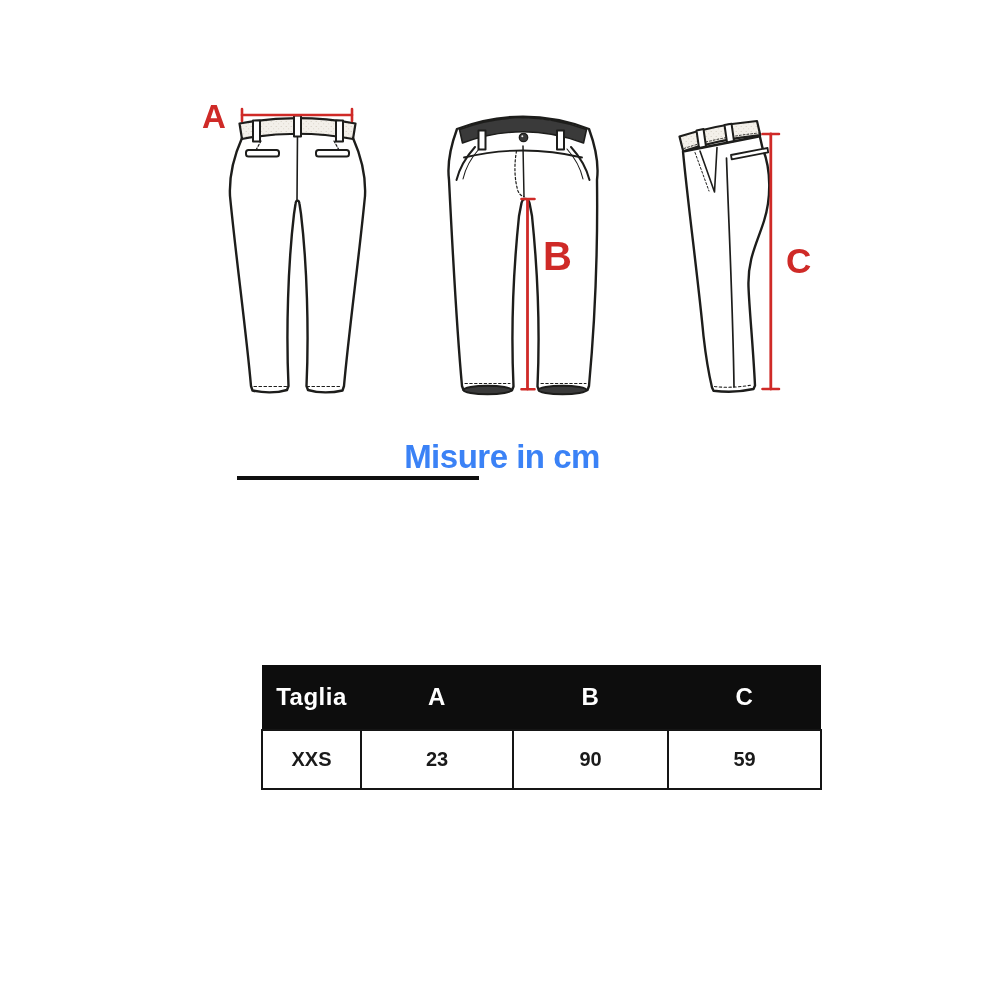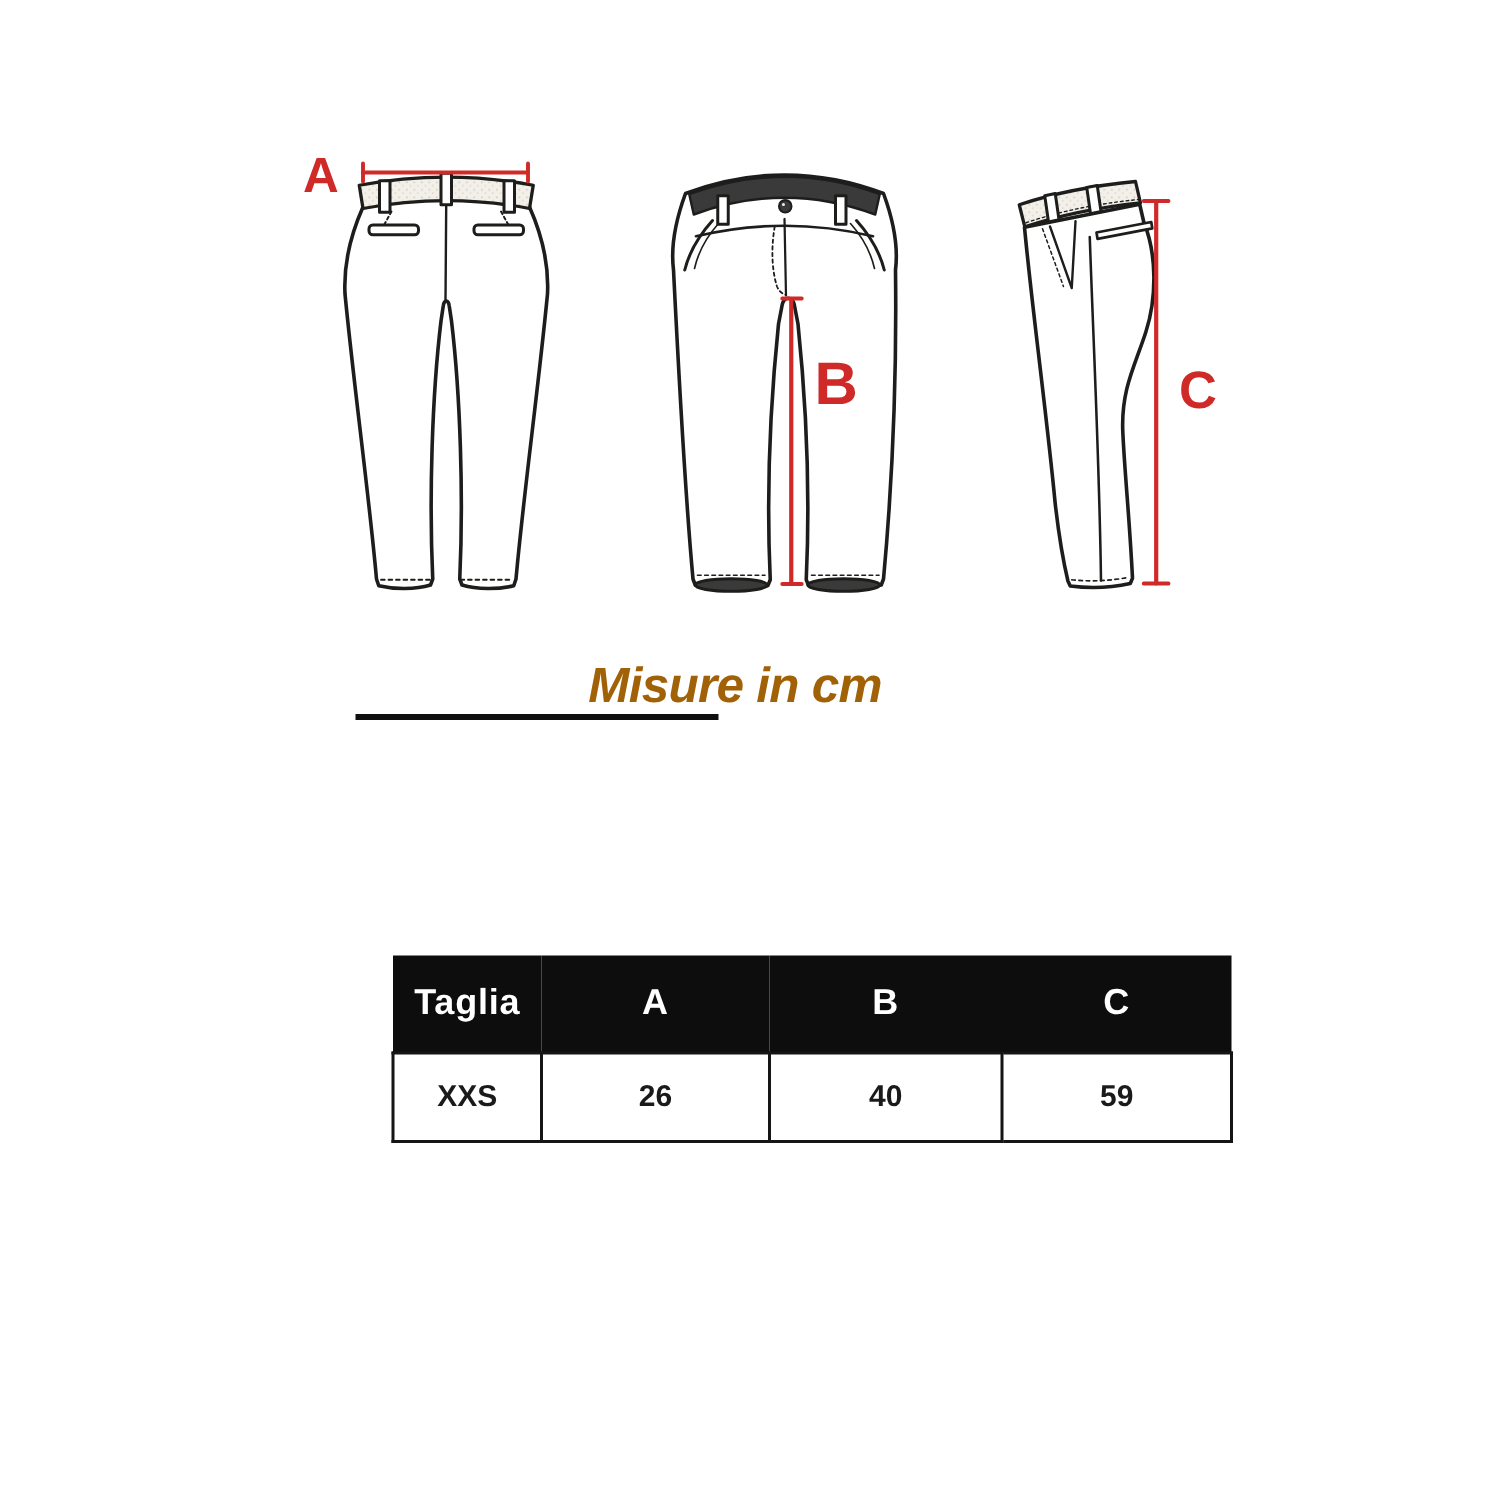--- a/index.html
+++ b/index.html
@@ -11,28 +11,28 @@
   .canvas{position:absolute;inset:0;}
   .art{position:absolute;left:0;top:0;}
   .measure-label{
     position:absolute;font-weight:700;color:#cf2a27;line-height:1;
     letter-spacing:0;
   }
   .label-a{left:202px;top:100px;font-size:33px;}
   .label-b{left:543px;top:236px;font-size:40px;}
   .label-c{left:786px;top:243px;font-size:35px;}
   .title{
-    position:absolute;left:290px;top:438px;width:400px;text-align:center;
-    font-size:33px;font-weight:700;color:#a16207;letter-spacing:-0.5px;font-style:italic;
+    position:absolute;left:302px;top:438px;width:400px;text-align:center;
+    font-size:33px;font-weight:700;color:#3b82f6;letter-spacing:-0.5px;
   }
   .title-underline{
     position:absolute;left:237px;top:476px;width:242px;height:4px;background:#0f0f0f;
   }
   table.size-table{
-    position:absolute;left:261px;top:637px;width:559px;
+    position:absolute;left:261px;top:665px;width:559px;
     border-collapse:collapse;table-layout:fixed;border-radius:18px;
   }
   table.size-table th{
     background:#0d0d0d;color:#ffffff;height:62px;
     font-size:24px;font-weight:700;text-align:center;vertical-align:middle;
     border:none;letter-spacing:0.5px;
   }
   table.size-table td{
     background:#ffffff;color:#1a1a1a;height:55px;
     font-size:20px;font-weight:700;text-align:center;vertical-align:middle;
@@ -157,19 +157,19 @@
       <tr>
         <th>Taglia</th>
         <th>A</th>
         <th>B</th>
         <th>C</th>
       </tr>
     </thead>
     <tbody>
       <tr>
         <td>XXS</td>
-        <td>26</td>
-        <td>40</td>
+        <td>23</td>
+        <td>90</td>
         <td>59</td>
       </tr>
     </tbody>
   </table>
 </div>
 
 </body></html>

